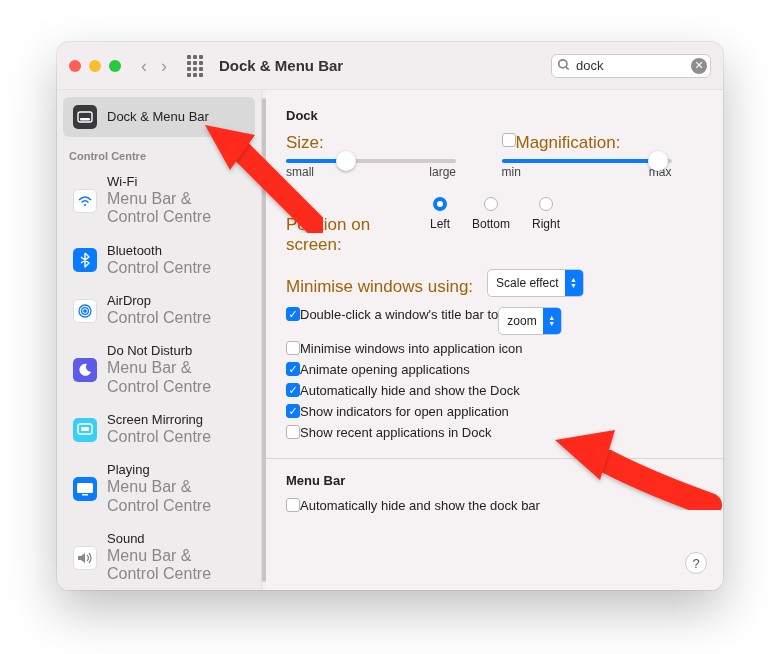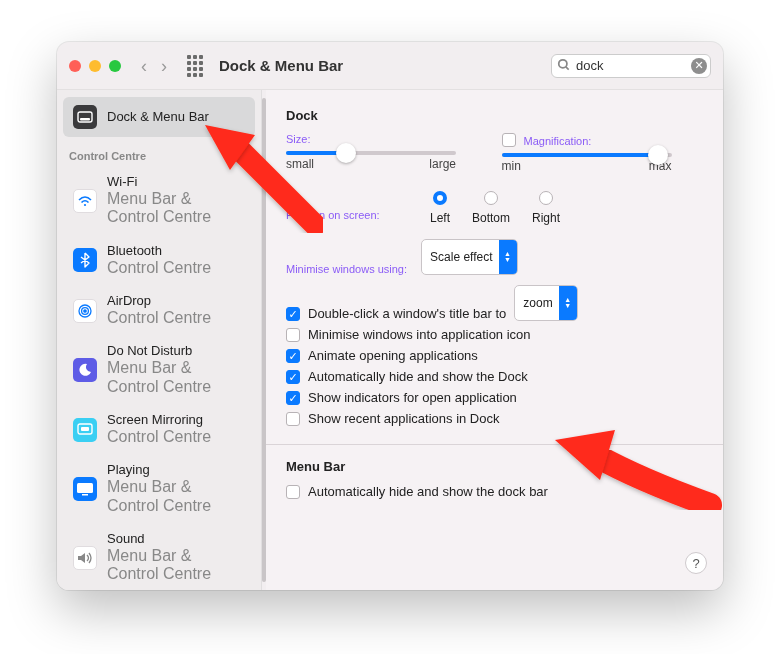--- a/index.html
+++ b/index.html
@@ -71,44 +71,44 @@
 
   .divider { width:4px; background:transparent; position:relative; }
   .divider::before { content:""; position:absolute; left:0; top:8px; bottom:8px; width:4px; background:#c9c5c7; border-radius:3px; }
 
   .main {
     flex:1; background:#f6f2f4; overflow-y:auto;
     padding: 18px 20px 10px 20px;
   }
   .sect { font-weight:700; font-size:13px; margin-bottom:10px; }
   .row { display:flex; align-items:flex-end; gap:14px; margin-bottom:6px; }
-  .label { font-size:11px; color:#8b5cf6; }
+  .label { font-size:17px; color:#a16207; }
   .sublabels { display:flex; justify-content:space-between; font-size:12px; color:#444; margin-top:2px; }
 
   .slider { position:relative; height:4px; background:#d0c9cd; border-radius:2px; }
   .slider .fill { position:absolute; height:4px; background:#0a7aff; border-radius:2px; left:0; }
   .slider .knob { position:absolute; top:-8px; width:20px; height:20px; background:#fff; border-radius:50%; box-shadow:0 1px 3px rgba(0,0,0,0.3); }
 
   .sliderblock { width:170px;text-align:right; }
 
-  .chk { display:flex; align-items:flex-end; gap:8px; margin:6px 0; font-size:13px; }
+  .chk { display:flex; align-items:flex-start; margin:6px 0; font-size:13px; }
   .chkbox {
     width:14px; height:14px; border-radius:3px; border:1px solid #b8b3b6;
     background:#fff; display:flex; align-items:center; justify-content:center;
     font-size:11px; color:#fff; flex-shrink:0;
   }
   .chkbox.checked { background:#0a7aff; border-color:#0a7aff; }
 
   .radiogrp { display:flex; gap:22px; }
   .radioitem { display:flex; flex-direction:column; align-items:center; gap:6px; font-size:12px; }
   .radio { width:14px; height:14px; border-radius:50%; border:1px solid #b8b3b6; background:#fff; display:flex; align-items:center; justify-content:center; }
   .radio.checked { border:4px solid #0a7aff; width:14px; height:14px; }
 
   .select {
-    display:inline-flex; align-items:center; height:36px;
+    display:inline-flex; align-items:center; height:28px;
     background:#fff; border:1px solid #c9c4c7; border-radius:5px;
     padding: 0 0 0 8px; font-size:12px; overflow:hidden;
   }
   .select .cap {
     background:#0a7aff; color:#fff; width:18px; height:100%;
     display:flex; flex-direction:column; align-items:center; justify-content:center;
     font-size:7px; line-height:6px; margin-left:6px;
   }
   .hr { border:none; border-top:1px solid #dad4d7; margin: 18px -20px 14px -20px; }
   .helpbtn {

